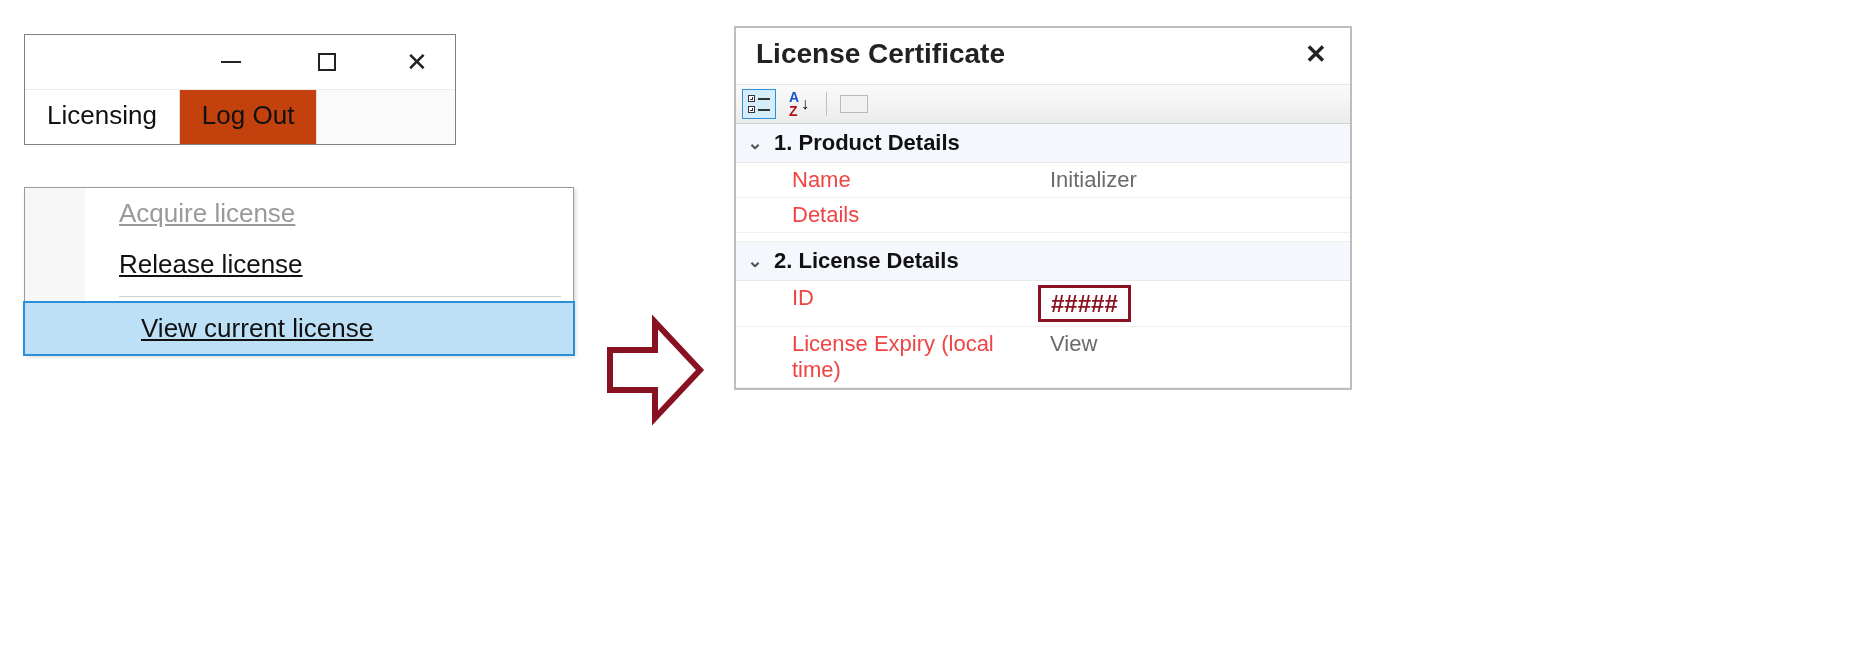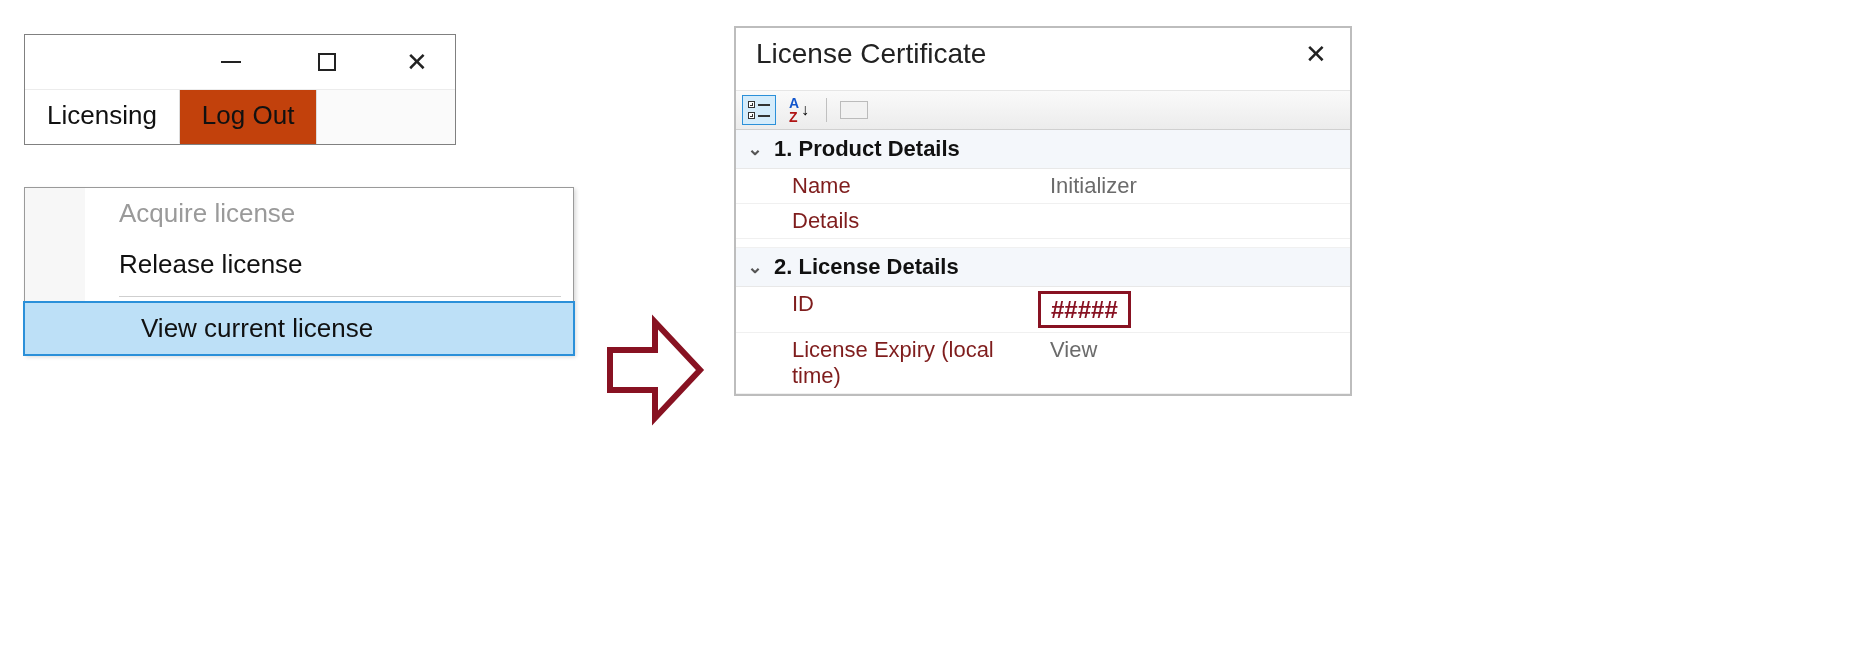--- a/index.html
+++ b/index.html
@@ -84,20 +84,21 @@
     top: 0;
     bottom: 0;
     width: 60px;
     background: #f7f7f7;
   }
   .dropdown-item {
     position: relative;
     padding: 10px 16px 10px 94px;
     font-size: 26px;
     color: #111;
+    text-decoration: underline;
   }
   .dropdown-item.disabled { color: #9a9a9a; }
   .dropdown-sep {
     position: relative;
     margin: 6px 12px 6px 94px;
     border-top: 1px solid #cfcfcf;
   }
   .dropdown-item.selected {
     background: #bde0f7;
     border: 2px solid #2b90d9;
@@ -122,25 +123,25 @@
     left: 734px;
     top: 26px;
     width: 618px;
     border: 2px solid #bdbdbd;
     background: #fff;
   }
   .dlg-title {
     display: flex;
     align-items: center;
     justify-content: space-between;
-    padding: 10px 16px 20px 20px;
+    padding: 10px 16px 14px 20px;
     font-size: 28px;
     color: #222;
     border-bottom: 1px solid #e6e6e6;
-    font-weight: 400;
+    font-weight: 700;
   }
   .dlg-close {
     font-size: 26px;
     color: #222;
     width: 36px;
     text-align: center;
   }
 
   .toolbar {
     display: flex;
@@ -197,21 +198,21 @@
     font-size: 18px;
   }
   .grid-row {
     display: flex;
     padding: 4px 0;
     border-bottom: 1px solid #f0f0f0;
   }
   .grid-row .label {
     flex: 0 0 310px;
     padding-left: 56px;
-    color: #7f1d1d;
+    color: #ef4444;
   }
   .grid-row .value {
     flex: 1;
     color: #6b6b6b;
     padding-left: 4px;
   }
 
   .id-highlight {
     display: inline-block;
     border: 3px solid #881222;

